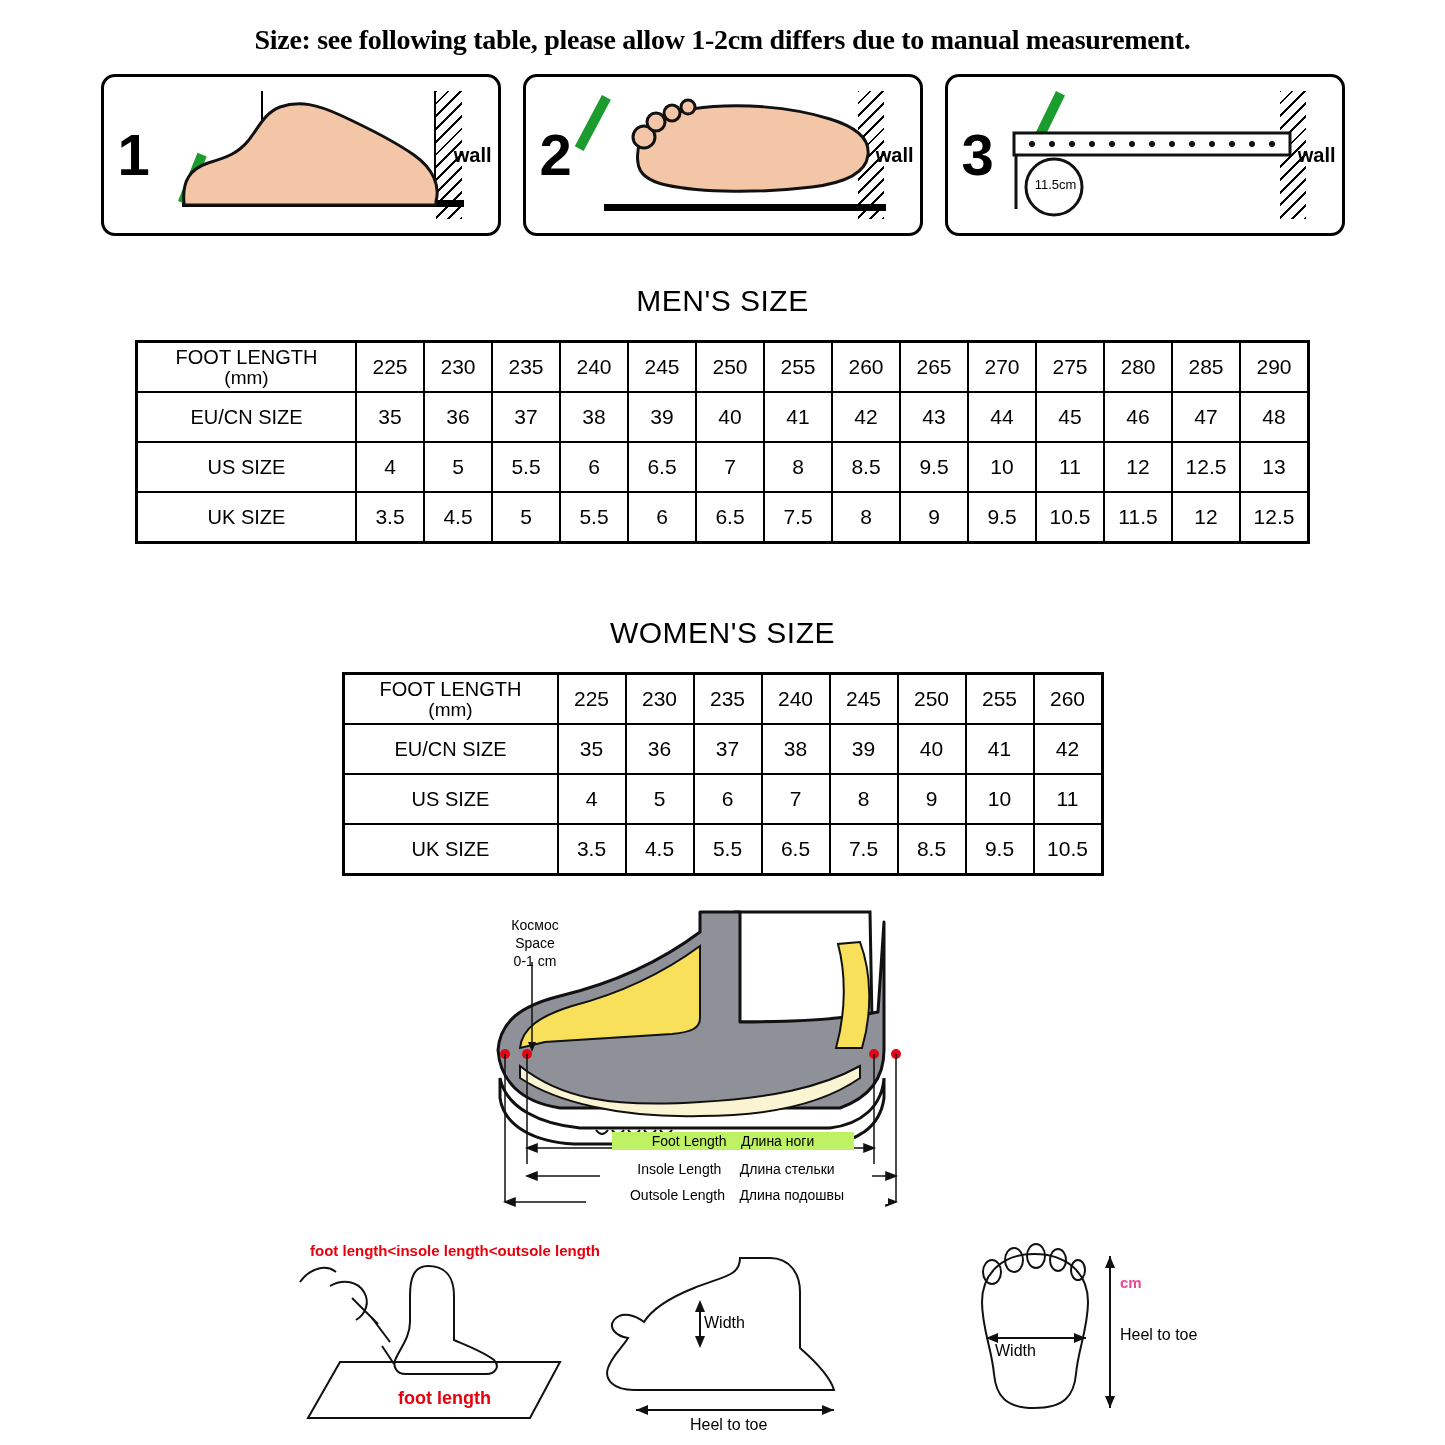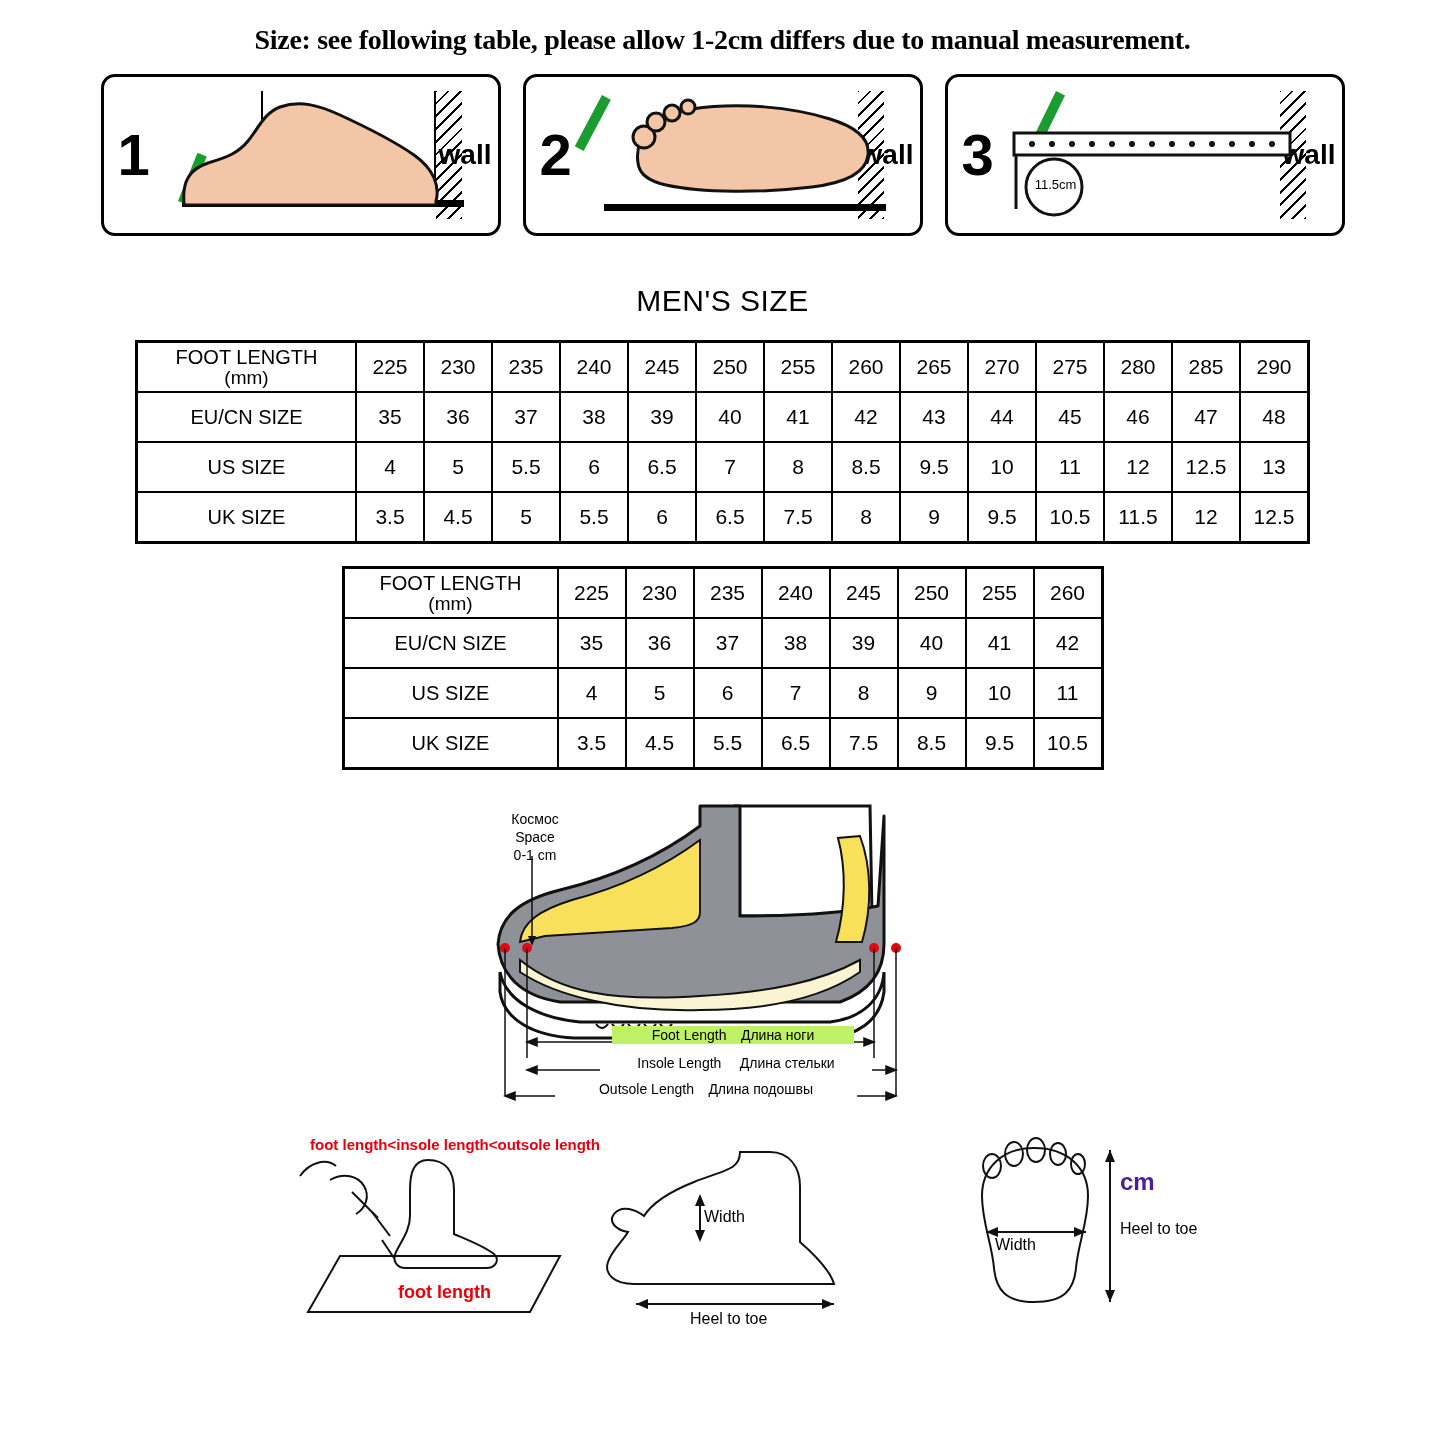--- a/index.html
+++ b/index.html
@@ -40,21 +40,21 @@
   }
   .step-num{
     position:absolute;left:14px;top:50%;
     transform:translateY(-50%);
     font-size:58px;font-weight:bold;
     line-height:1;
   }
   .step-wall{
     position:absolute;right:6px;top:50%;
     transform:translateY(-50%);
-    font-size:28px;font-weight:bold;
+    font-size:20px;font-weight:bold;
   }
   .hatch{
     position:absolute;top:14px;bottom:14px;width:26px;
     background:repeating-linear-gradient(-45deg,#000 0 2px,transparent 2px 9px);
   }
   .ground{
     position:absolute;height:7px;background:#000;
   }
   .greenmark{
     position:absolute;background:#1a9c2e;
@@ -98,21 +98,21 @@
     font-size:14px;
     white-space:nowrap;
   }
 
   
   .bottom{
     position:relative;width:1445px;height:200px;
   }
   .redtxt{font-size:15px;font-weight:bold;color:#e8000d;}
   .small-lbl{font-size:16px;}
-  .cm{font-size:24px;font-weight:bold;color:#4c1d95;}
+  .cm{font-size:15px;font-weight:bold;color:#ec4899;}
 </style>
 </head>
 <body>
 
 <div class="wrap">
 
   <div class="header">Size: see following table, please allow 1-2cm differs due to manual measurement.</div>
 
   <div class="steps">
 
@@ -246,20 +246,21 @@
           <td class="val">9.5</td>
           <td class="val">10.5</td>
           <td class="val">11.5</td>
           <td class="val">12</td>
           <td class="val">12.5</td>
         </tr>
       </tbody>
     </table>
   </div>
 
+  <div class="sec-title" style="margin-top:72px;">WOMEN'S SIZE</div>
 
   <div class="tbl-wrap" style="margin-top:22px;">
     <table class="size women">
       <tbody>
         <tr>
           <td class="lbl">
             <span>FOOT LENGTH</span>
             <small>(mm)</small>
           </td>
           <td class="val">225</td>
@@ -361,21 +362,21 @@
     </svg>
 
     <div style="position:absolute;left:612px;top:230px;width:230px;text-align:center;background:#bef264;padding:0 6px;">
       <span class="meas-label">Foot Length</span>
       <span class="meas-label" style="margin-left:10px;">Длина ноги</span>
     </div>
     <div style="position:absolute;left:600px;top:258px;width:260px;text-align:center;background:#fff;padding:0 6px;">
       <span class="meas-label">Insole Length</span>
       <span class="meas-label" style="margin-left:14px;">Длина стельки</span>
     </div>
-    <div style="position:absolute;left:555px;top:284px;width:290px;text-align:center;background:#fff;padding:0 6px;">
+    <div style="position:absolute;left:586px;top:284px;width:290px;text-align:center;background:#fff;padding:0 6px;">
       <span class="meas-label">Outsole Length</span>
       <span class="meas-label" style="margin-left:10px;">Длина подошвы</span>
     </div>
 
     <div style="position:absolute;left:470px;top:14px;width:130px;text-align:center;font-size:14px;line-height:1.3;">
       <div>Космос</div>
       <div>Space</div>
       <div>0-1 cm</div>
     </div>
   </div>

